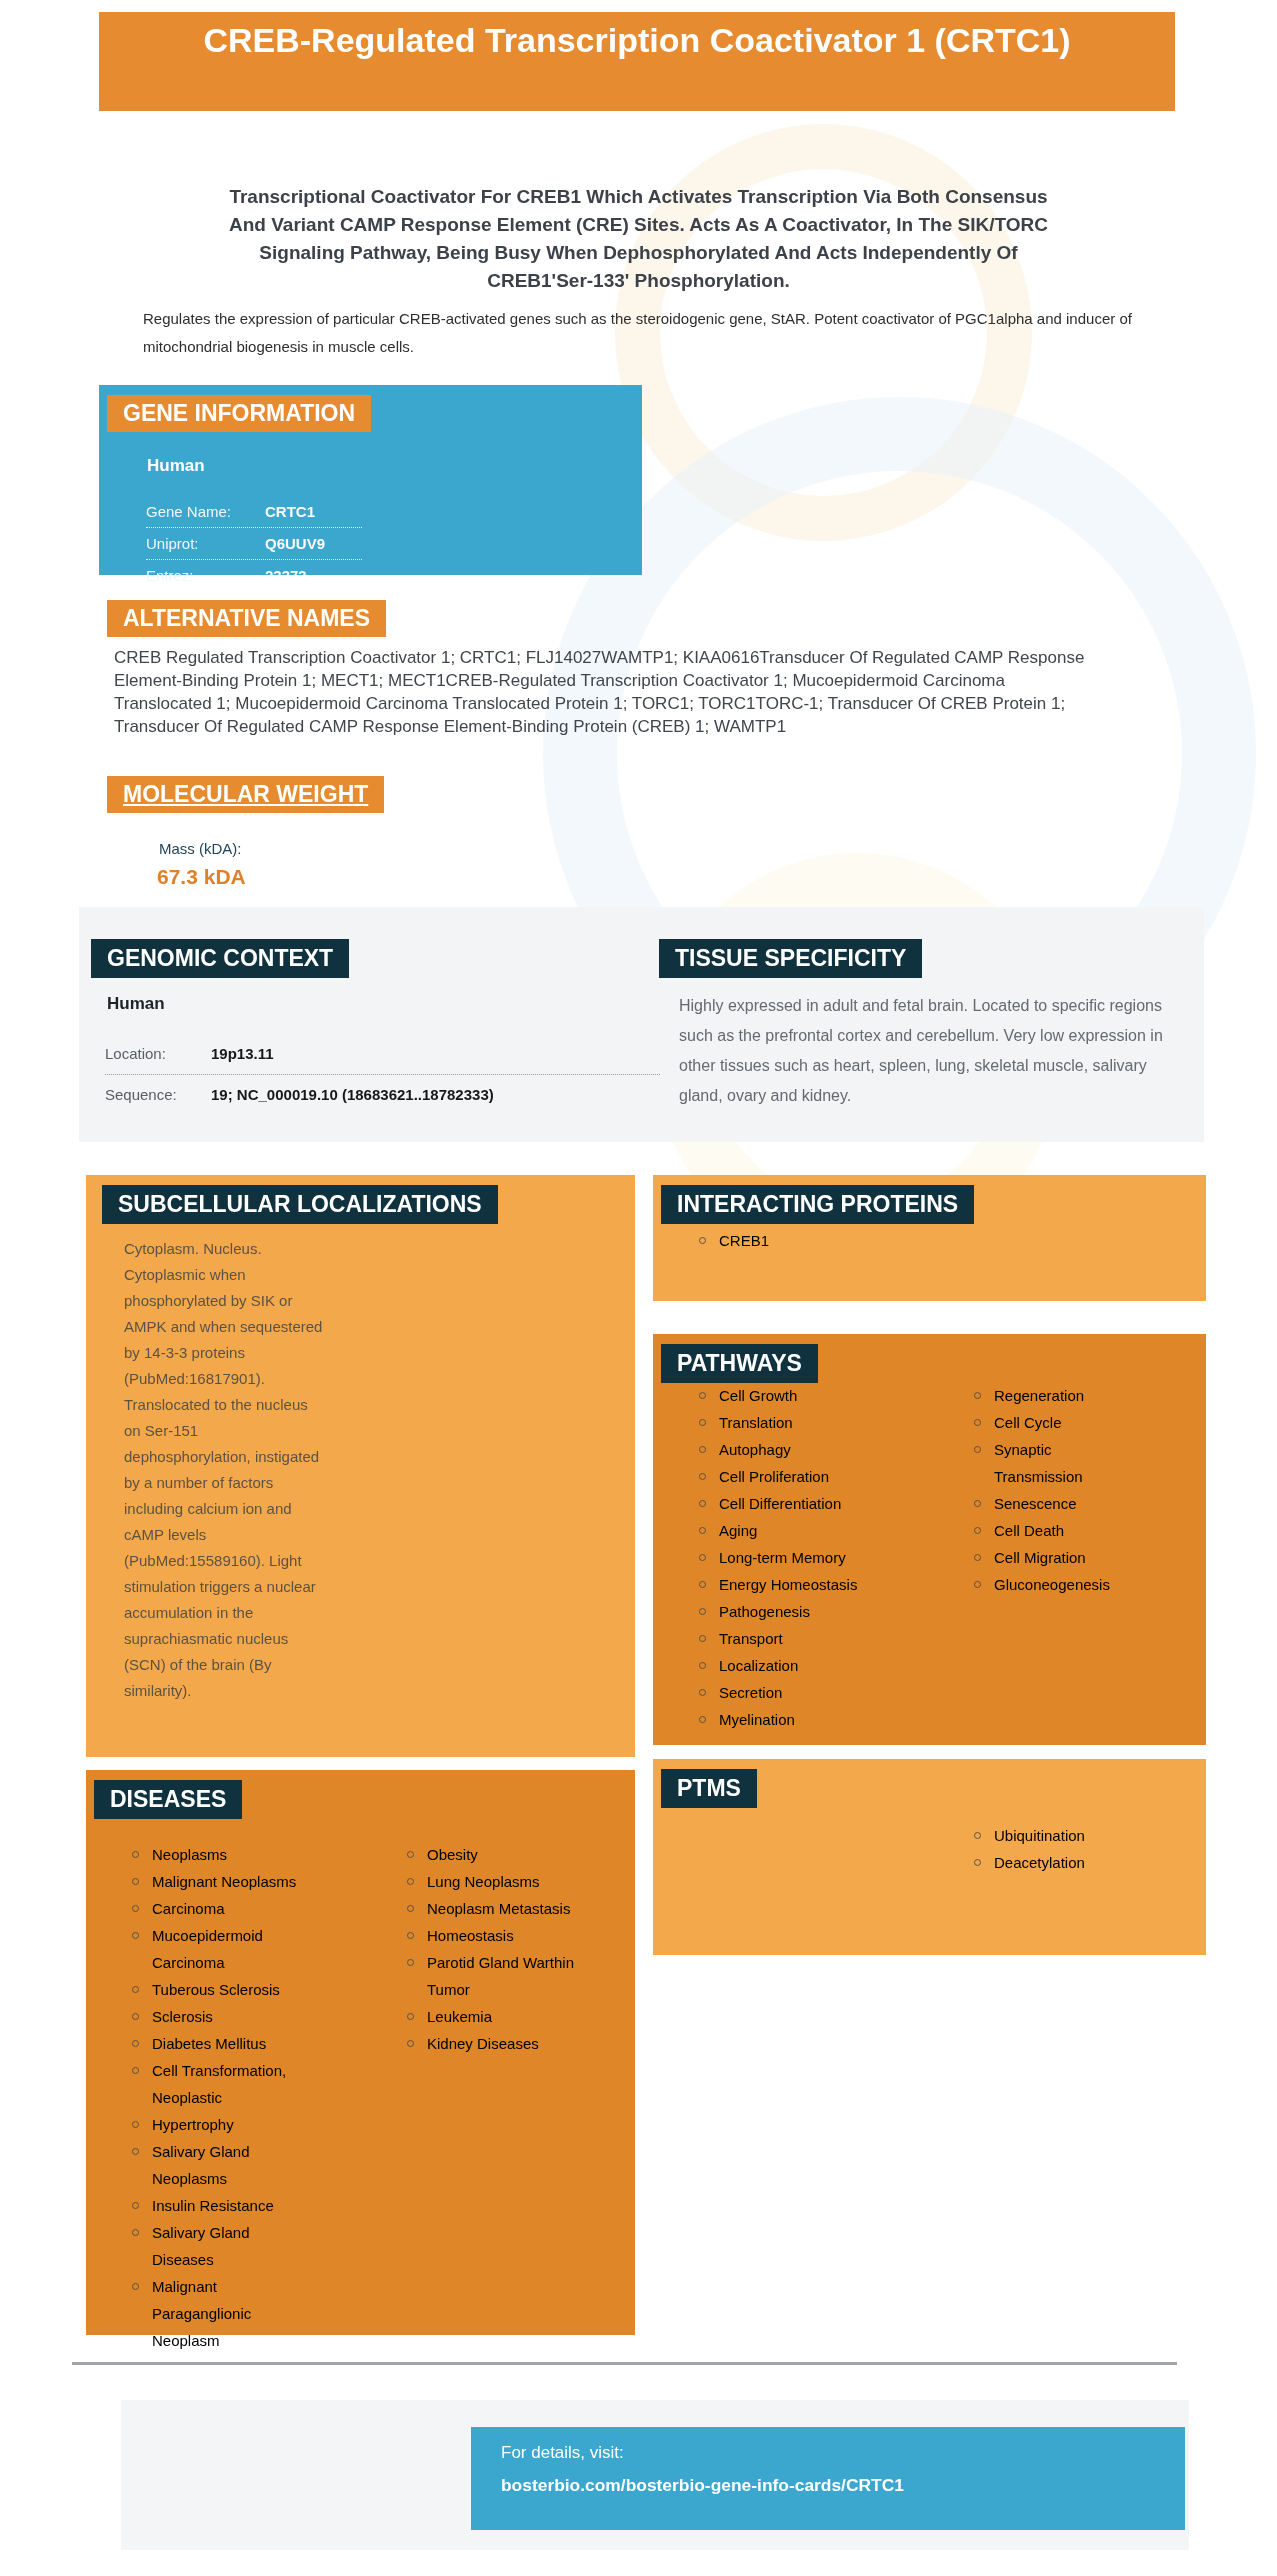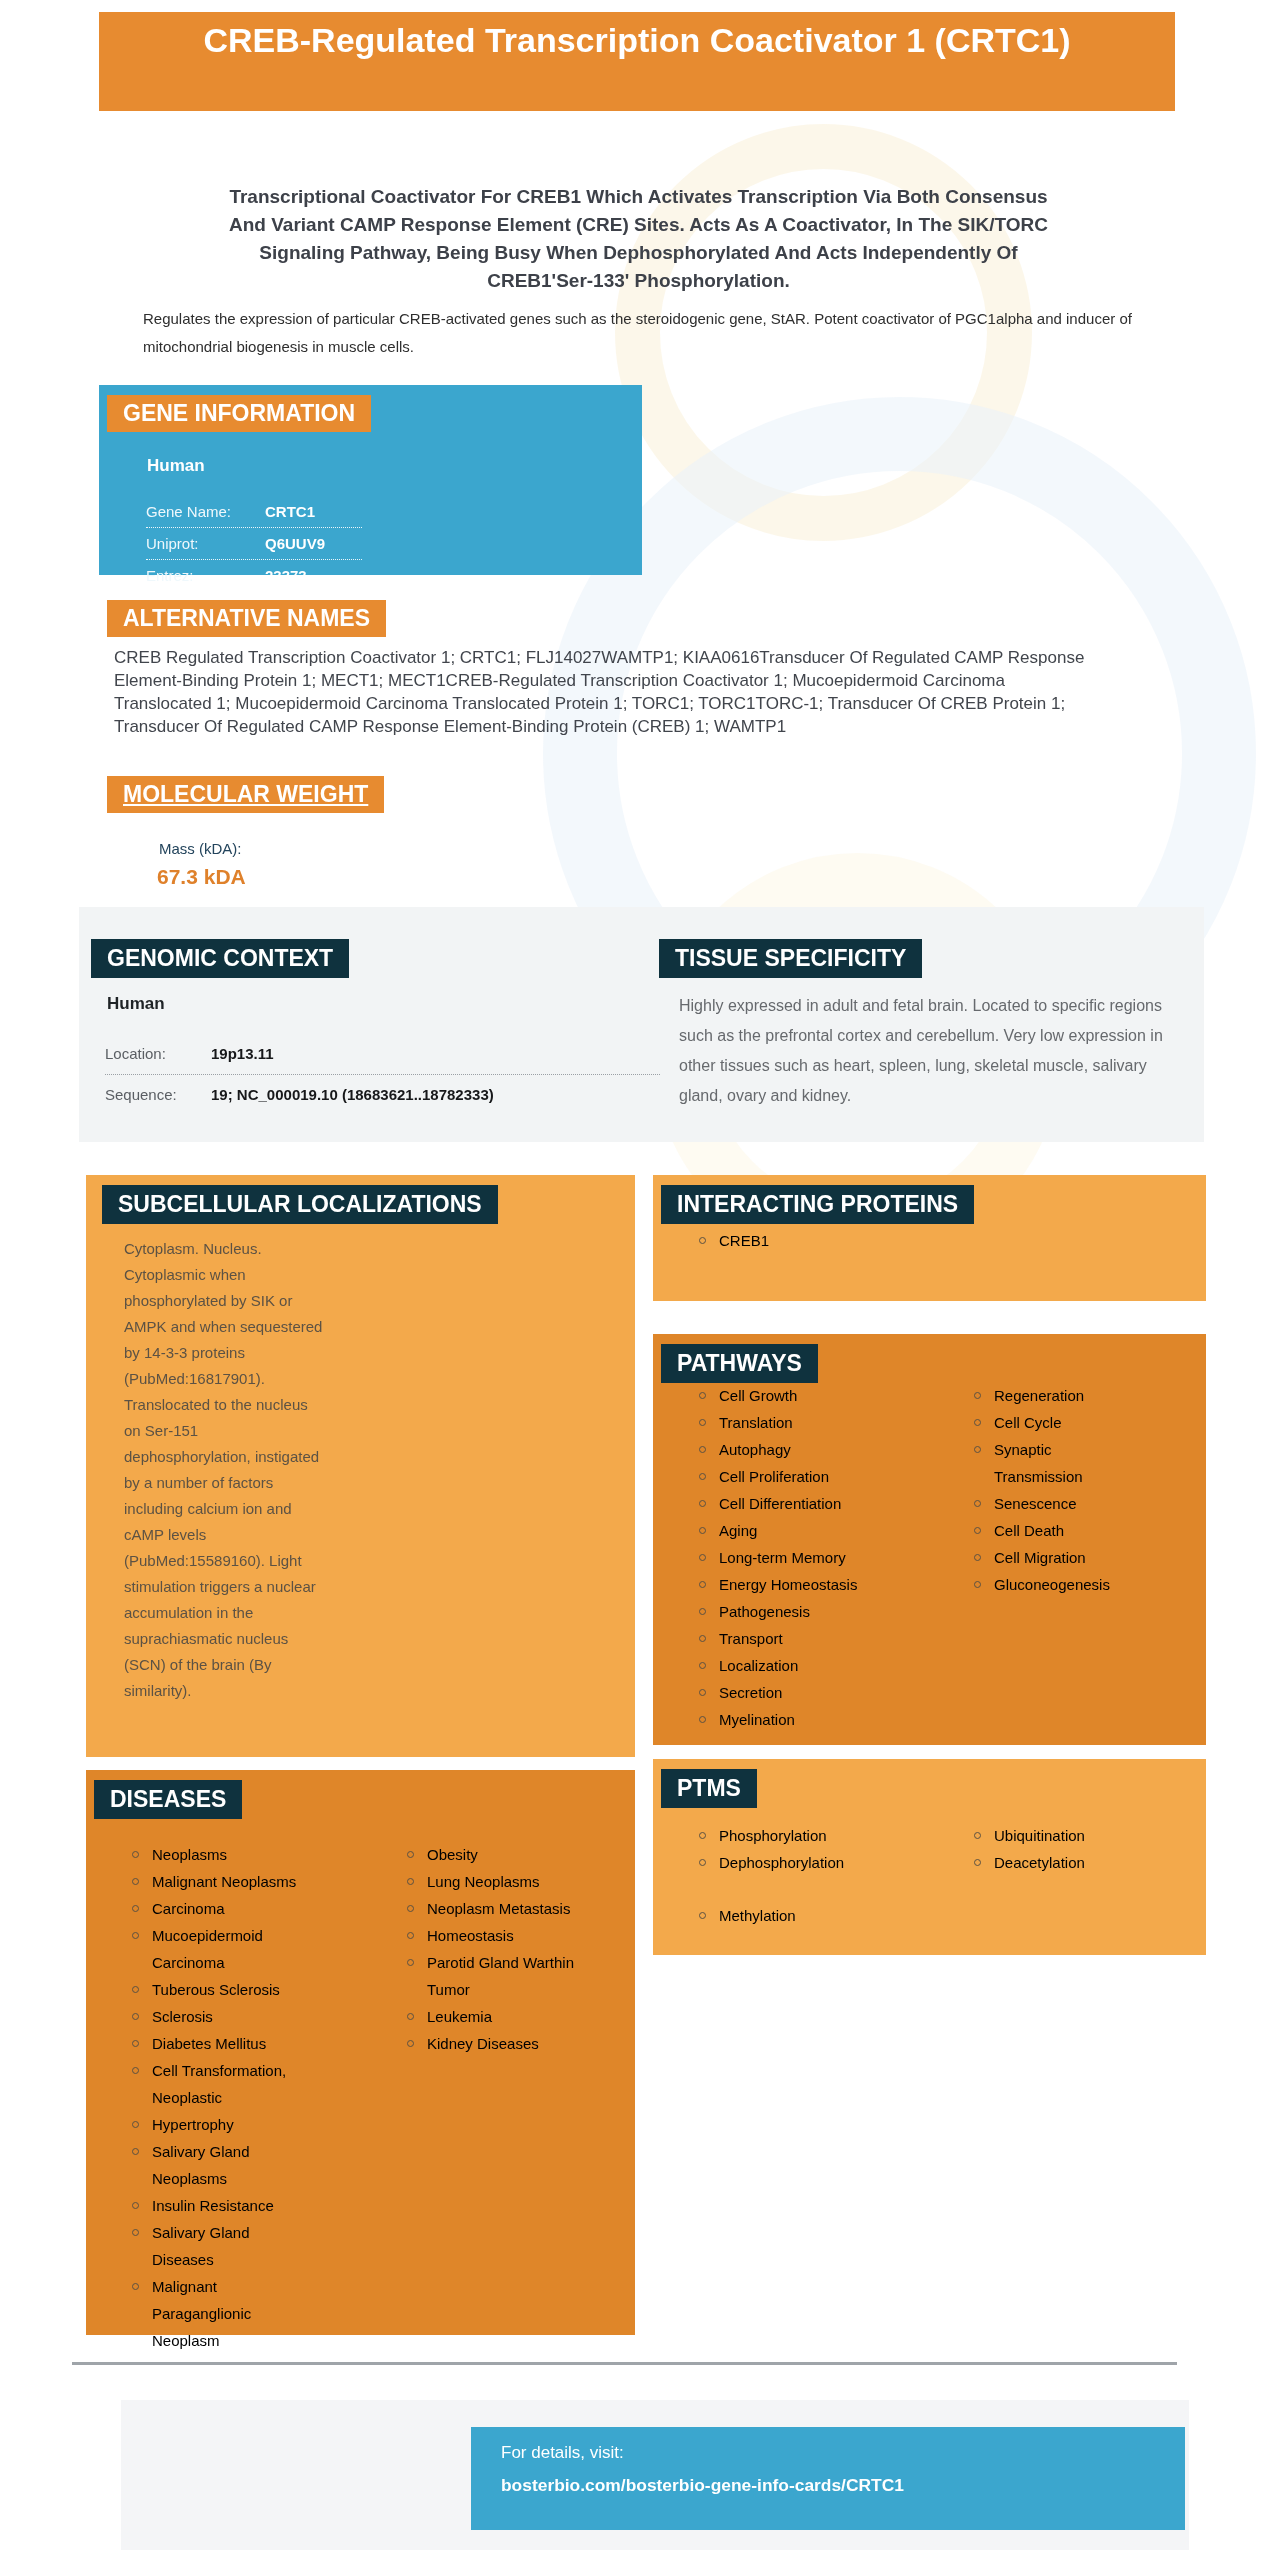--- a/index.html
+++ b/index.html
@@ -218,25 +218,20 @@
         <li>Neoplasm Metastasis</li>
         <li>Homeostasis</li>
         <li>Parotid Gland Warthin Tumor</li>
         <li>Leukemia</li>
         <li>Kidney Diseases</li>
       </ul>
   </div>
 
   <div class="box z amber ptms-box">
     <span class="theader">PTMS</span>
-    <ul class="blist ul-l">
-        <li>Phosphorylation</li>
-        <li>Dephosphorylation</li>
-        <li>Methylation</li>
-      </ul>
     <ul class="blist ul-r">
         <li>Ubiquitination</li>
         <li>Deacetylation</li>
       </ul>
   </div>
 
   <div class="abs z divider"></div>
   <div class="abs z footer-panel">
     <div class="footer-blue">
       <div class="fv-label">For details, visit:</div>

